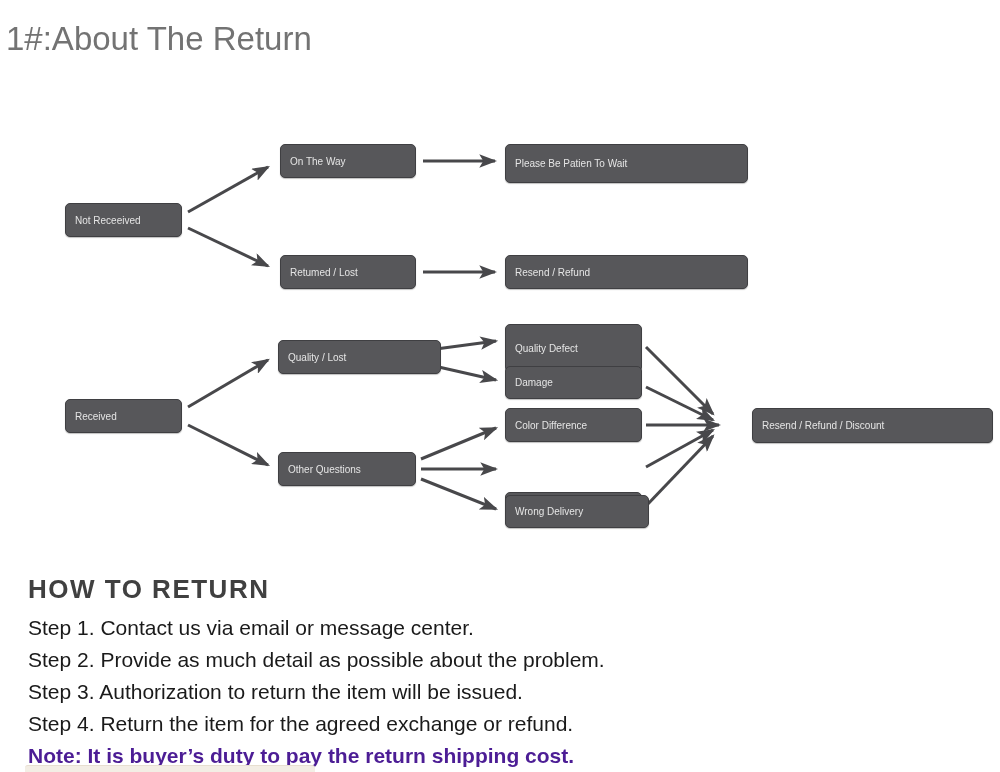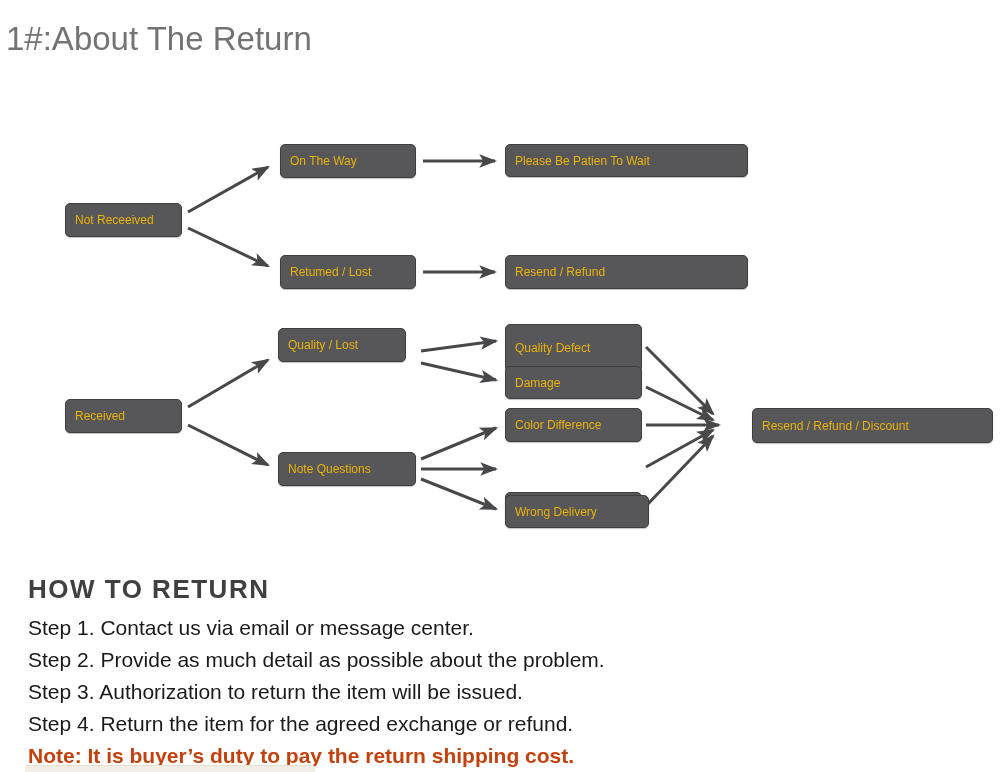--- a/index.html
+++ b/index.html
@@ -28,35 +28,35 @@
     width:1000px; height:560px;
     pointer-events:none;
   }
   .arrows line{stroke:#48484b;stroke-width:3;}
   .node{
     position:absolute;
     box-sizing:border-box;
     background:#57575a;
     border:1px solid #3f3f42;
     border-radius:5px;
-    color:#eab308;
-    font-size:12px;
+    color:#e5e5e5;
+    font-size:10px;
     display:flex;
     align-items:center;
     padding:0 9px;
     white-space:nowrap;
     box-shadow:0 1px 1px rgba(0,0,0,0.25);
   }
   .n-not-received   {left:65px;  top:203px; width:117px; height:34px;}
   .n-on-the-way     {left:280px; top:144px; width:136px; height:34px;}
   .n-returned-lost  {left:280px; top:255px; width:136px; height:34px;}
-  .n-please-wait    {left:505px; top:144px; width:243px; height:33px;}
+  .n-please-wait    {left:505px; top:144px; width:243px; height:39px;}
   .n-resend-refund  {left:505px; top:255px; width:243px; height:34px;}
   .n-received       {left:65px;  top:399px; width:117px; height:34px;}
-  .n-quality-lost   {left:278px; top:328px; width:128px; height:34px;}
+  .n-quality-lost   {left:278px; top:340px; width:163px; height:34px;}
   .n-other-questions{left:278px; top:452px; width:138px; height:34px;}
   .n-quality-defect   {left:505px; top:324px; width:137px; height:48px;}
   .n-damage           {left:505px; top:366px; width:137px; height:33px;}
   .n-color-difference {left:505px; top:408px; width:137px; height:34px;}
   .n-not-fit          {left:505px; top:452px; width:137px; height:34px;margin-top:40px;}
   .n-wrong-delivery   {left:505px; top:495px; width:144px; height:33px;}
   .n-resend-discount  {left:728px; top:408px; width:241px; height:35px;margin-left:24px;}
   
   .howto{
     position:absolute;
@@ -70,21 +70,21 @@
     letter-spacing:1.5px;
     color:#404040;
   }
   .howto p{
     margin:0;
     font-size:21px;
     line-height:32px;
     color:#1a1a1a;
     white-space:nowrap;
   }
-  .howto p.note{font-weight:bold;color:#c2410c;}
+  .howto p.note{font-weight:bold;color:#4c1d95;}
   
   .bottom-bar{
     position:absolute;
     left:25px; bottom:0;
     width:290px; height:6px;
     background:#f3eee5;
     border-top:1px solid #e7dfd0;
     border-radius:3px 3px 0 0;
   }
 </style>
@@ -119,21 +119,21 @@
     <line x1="646" y1="506" x2="713" y2="436" marker-end="url(#ah)"></line>
   </svg>
 
   <div class="node n-not-received">Not Receeived</div>
   <div class="node n-on-the-way">On The Way</div>
   <div class="node n-returned-lost">Retumed / Lost</div>
   <div class="node n-please-wait">Please Be Patien To Wait</div>
   <div class="node n-resend-refund">Resend / Refund</div>
   <div class="node n-received">Received</div>
   <div class="node n-quality-lost">Quality / Lost</div>
-  <div class="node n-other-questions">Note Questions</div>
+  <div class="node n-other-questions">Other Questions</div>
   <div class="node n-quality-defect">Quality Defect</div>
   <div class="node n-damage">Damage</div>
   <div class="node n-color-difference">Color Difference</div>
   <div class="node n-not-fit">Not Fit</div>
   <div class="node n-wrong-delivery">Wrong Delivery</div>
   <div class="node n-resend-discount">Resend / Refund / Discount</div>
 
   <div class="howto">
     <h2>HOW TO RETURN</h2>
     <p>Step 1. Contact us via email or message center.</p>

